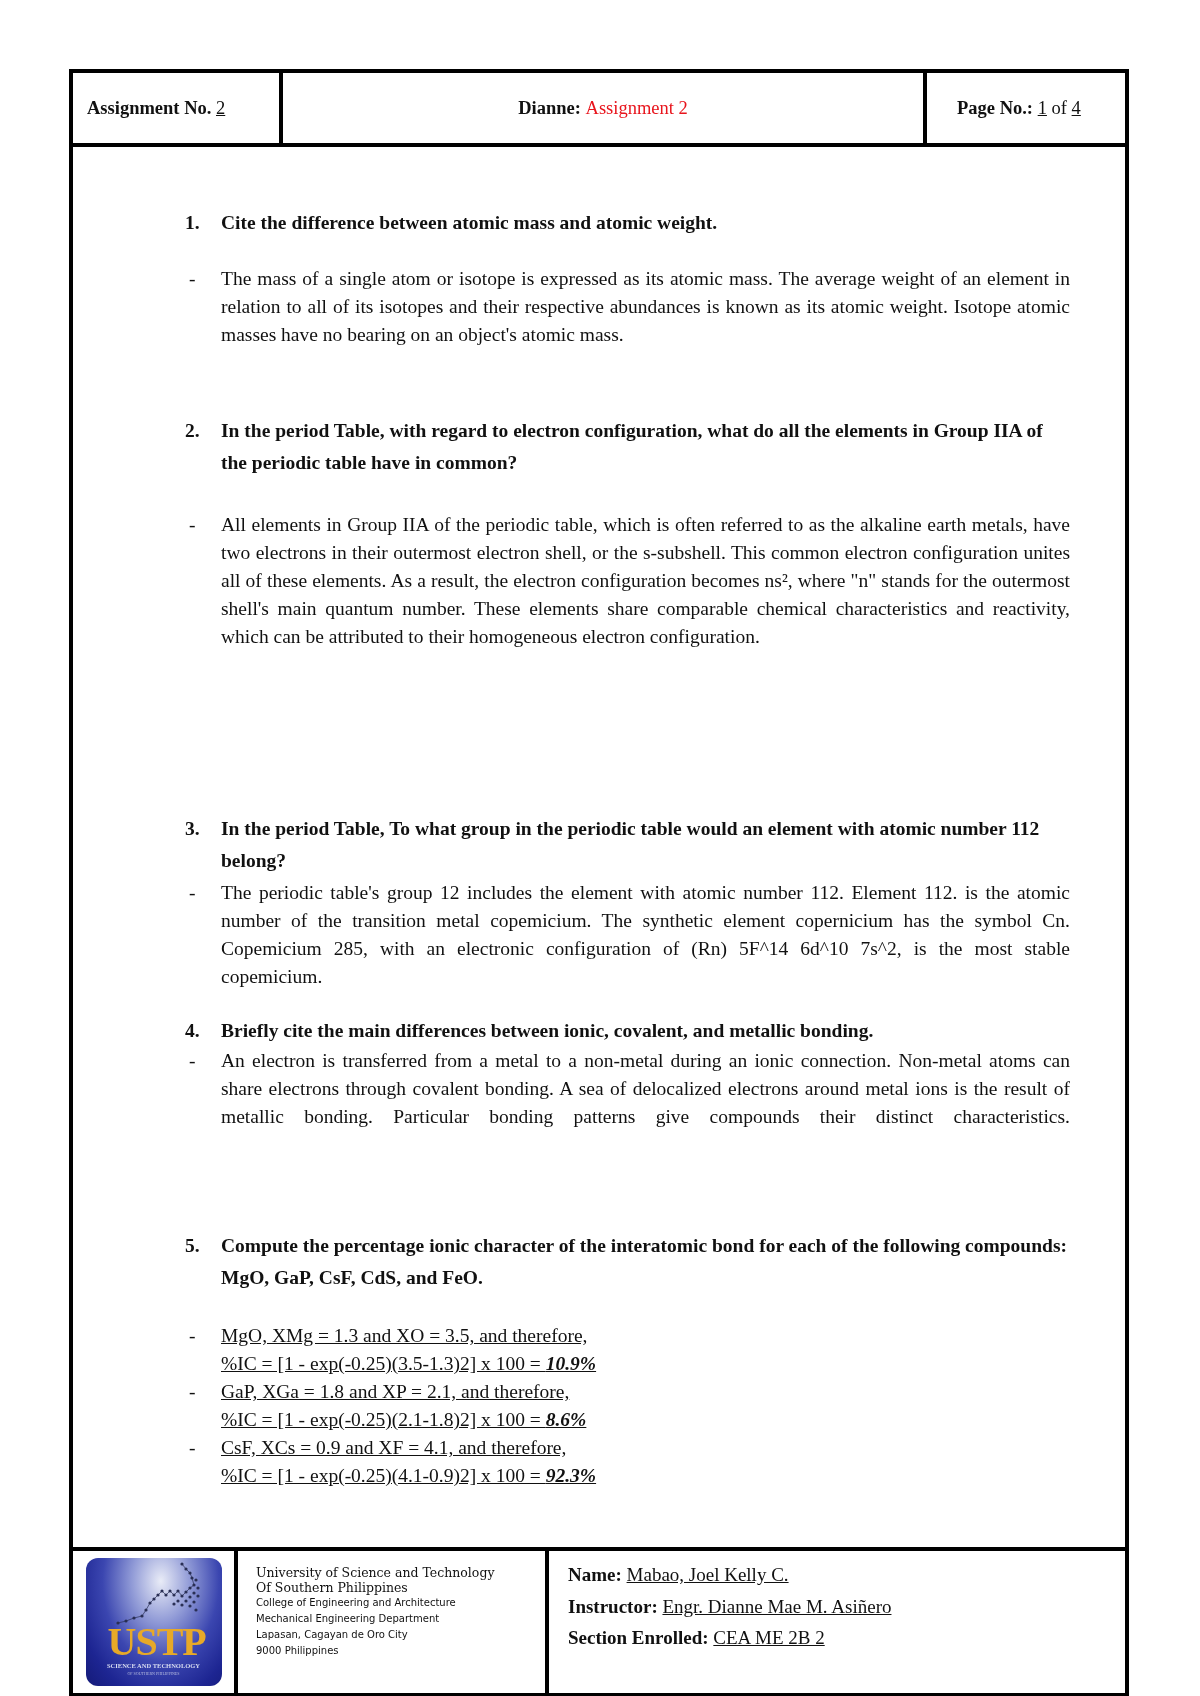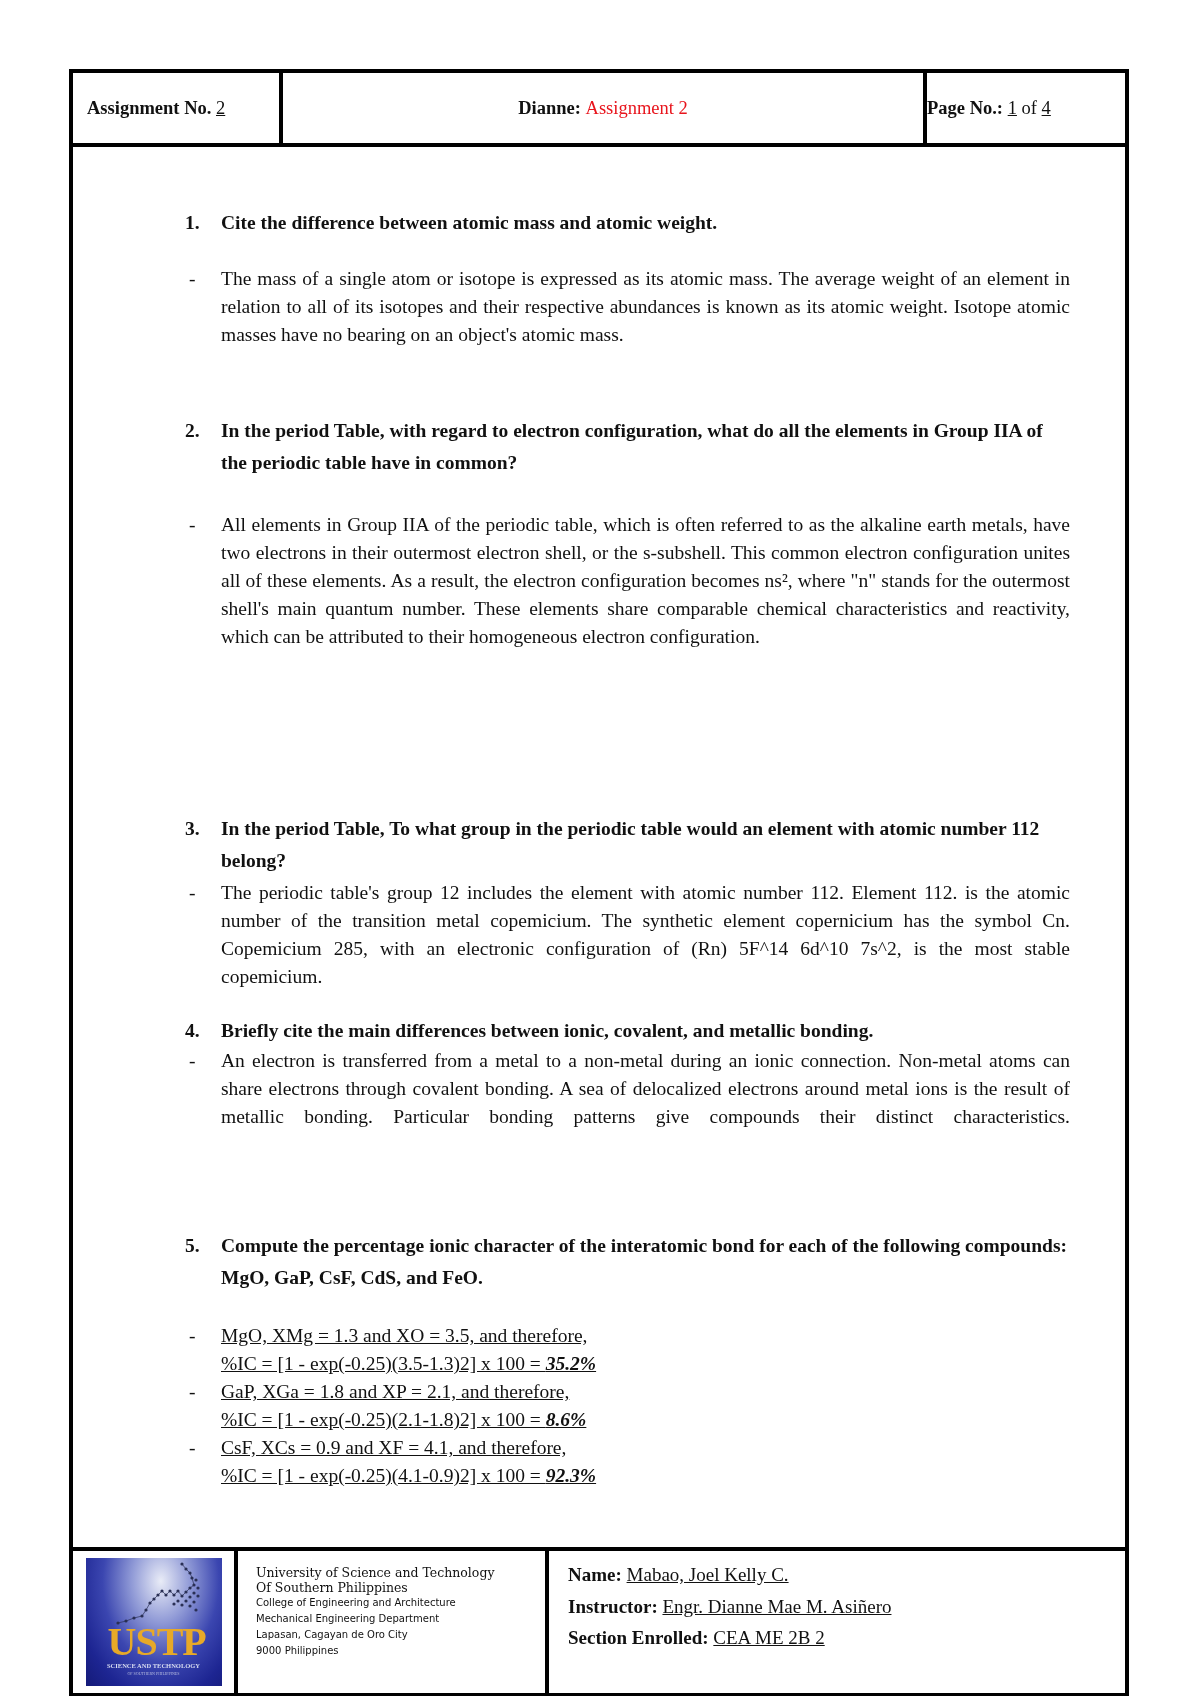--- a/index.html
+++ b/index.html
@@ -13,21 +13,21 @@
     
     .header {
       position: absolute; left: 0; top: 0; width: 100%; height: 74px;
       border-bottom: 4px solid #000; display: flex;
     }
     .hcell { display: flex; align-items: center; font-size: 18.5px; height: 100%; }
     .hcell b { font-weight: bold; }
     .hcell u { text-decoration: underline; }
     .h-assign { width: 210px; border-right: 4px solid #000; padding-left: 14px; }
     .h-title { width: 644px; border-right: 4px solid #000; justify-content: center; }
-    .h-page { flex: 1; }
+    .h-page { flex: 1; padding-left: 30px; }
     .red { color: #e8141c; }
 
     
     .body-area { position: absolute; left: 0; top: 74px; width: 100%; height: 1334px; }
     .qlist { position: absolute; left: 112px; width: 885px; }
     .q { display: flex; font-weight: bold; font-size: 19.5px; line-height: 32px; }
     .q .num { width: 36px; flex: none; }
     .q .qtext { flex: 1; }
     .ans { display: flex; font-size: 19.5px; line-height: 28px; }
     .ans .dash { width: 36px; flex: none; padding-left: 4px; }
@@ -38,20 +38,21 @@
 
     
     .footer {
       position: absolute; left: 0; bottom: 0; width: 100%; height: 146px;
       border-top: 4px solid #000; display: flex;
     }
     .f-logo { width: 165px; border-right: 4px solid #000; display: flex; align-items: center; justify-content: center; }
     .logo {
       width: 136px; height: 128px; position: relative; overflow: hidden;
       background: radial-gradient(ellipse at 55% 18%, #e9ecf7 0%, #8f99d6 28%, #3b46b0 55%, #1d2592 80%, #141a78 100%);
+      border-radius: 12px;
     }
     .logo .mark { position: absolute; left: 22px; top: 60px; font-family: "Liberation Serif", serif; font-weight: bold; font-size: 40px; color: #e7a928; letter-spacing: -1px; }
     .logo .sub1 { position: absolute; left: 0; width: 100%; top: 104px; text-align: center; font-size: 6.5px; color: #d8dcf0; font-weight: bold; font-family: "Liberation Serif", serif; }
     .logo .sub2 { position: absolute; left: 0; width: 100%; top: 113px; text-align: center; font-size: 4px; color: #b8bde0; font-family: "Liberation Serif", serif; }
     .logo svg { position: absolute; left: 0; top: 0; }
     .f-univ { width: 311px; border-right: 4px solid #000; padding: 14px 0 16px 18px; font-family: "DejaVu Sans", sans-serif; }
     .f-univ .u1 { font-family: "DejaVu Serif", serif; font-size: 12.5px; line-height: 15px; color: #111; }
     .f-univ .u2 { font-size: 10px; line-height: 16px; color: #111; }
     .f-info { flex: 1; padding: 8px 0 0 19px; }
     .f-info .row { font-size: 19px; line-height: 31.5px; }
@@ -124,21 +125,21 @@
     <div class="qlist" style="top:1083px;">
       <div class="q">
         <span class="num">5.</span>
         <span class="qtext">Compute the percentage ionic character of the interatomic bond for each of the following compounds: MgO, GaP, CsF, CdS, and FeO.</span>
       </div>
 
       <div class="ans left" style="margin-top:28px;">
         <span class="dash">-</span>
         <span class="atext">
           <span>MgO, XMg = 1.3 and XO = 3.5, and therefore,</span><br>
-          <span>%IC = [1 - exp(-0.25)(3.5-1.3)2] x 100 = </span><span class="res">35.2%</span>
+          <span>%IC = [1 - exp(-0.25)(3.5-1.3)2] x 100 = </span><span class="res">10.9%</span>
         </span>
       </div>
       <div class="ans left">
         <span class="dash">-</span>
         <span class="atext">
           <span>GaP, XGa = 1.8 and XP = 2.1, and therefore,</span><br>
           <span>%IC = [1 - exp(-0.25)(2.1-1.8)2] x 100 = </span><span class="res">8.6%</span>
         </span>
       </div>
       <div class="ans left">

